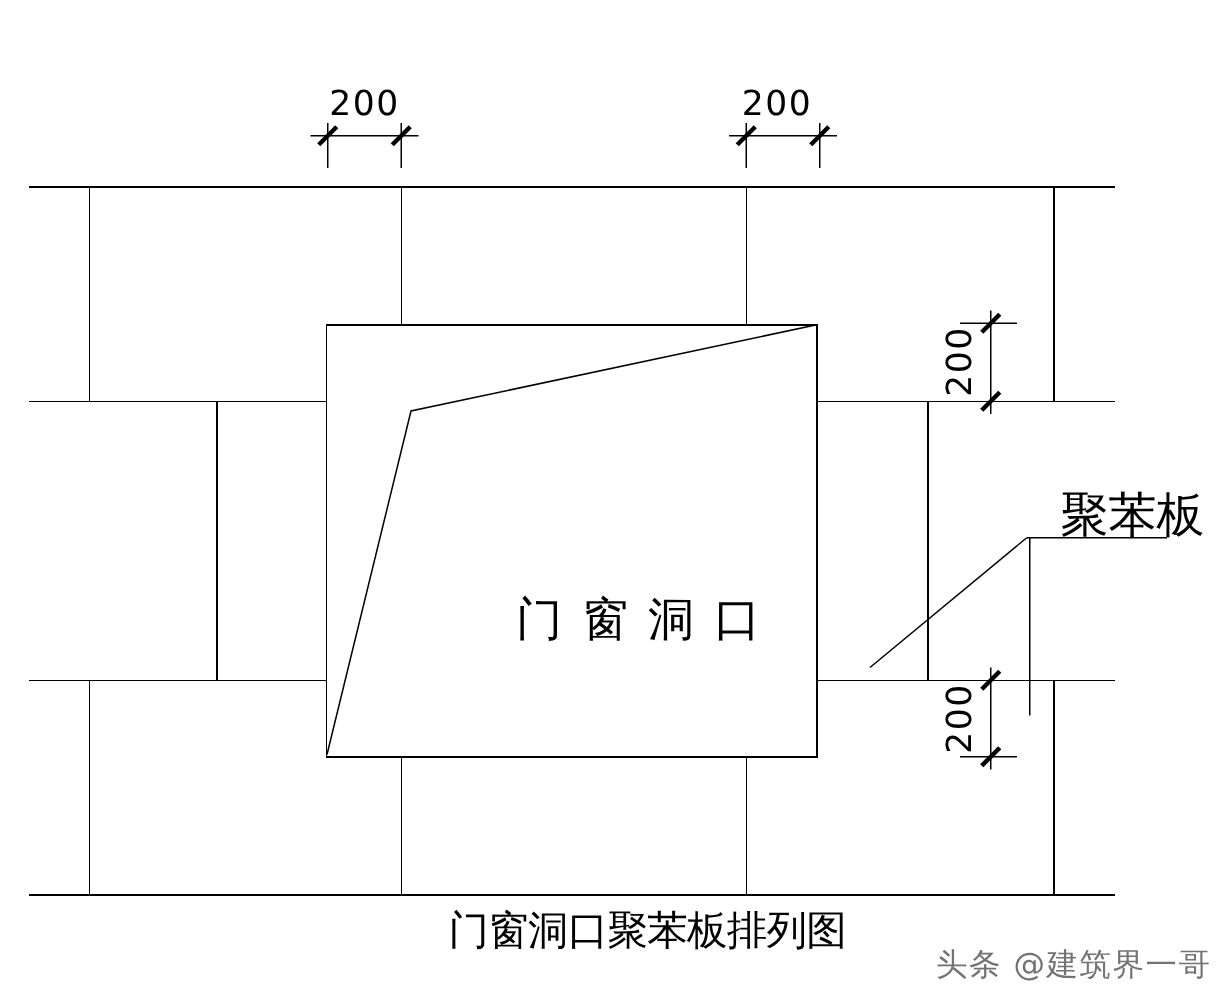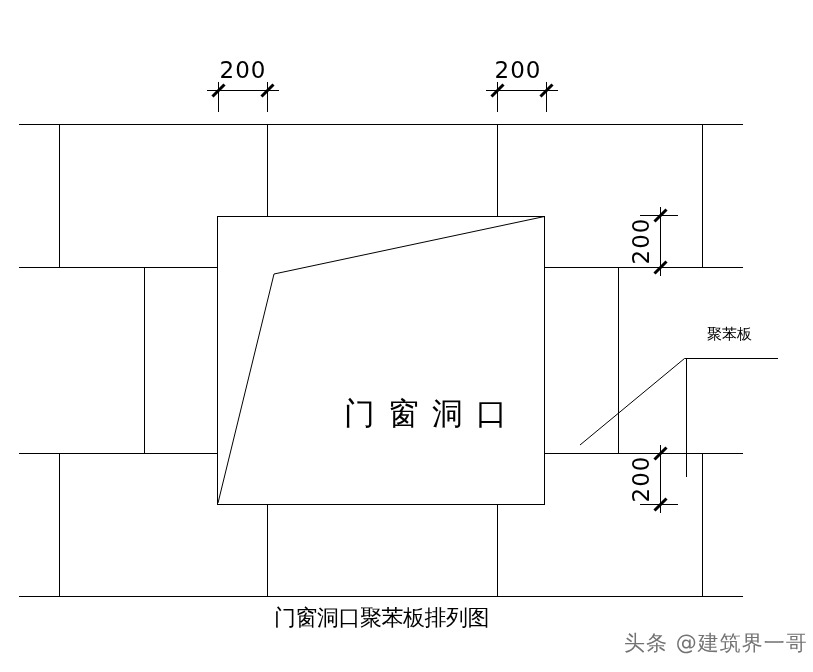--- a/index.html
+++ b/index.html
@@ -33,26 +33,27 @@
   }
   .dim-text.vertical {
     transform: translate(-50%, -50%) rotate(-90deg);
   }
   .opening-text {
     font-size: 31px;
     letter-spacing: 13px;
     text-align: center;
   }
   .board-text {
-    font-size: 15px;
+    font-size: 32px;
     letter-spacing: 0px;
   }
   .title-text {
-    font-size: 22px;
+    font-size: 27px;
     letter-spacing: -0.5px;
+    margin-left: 25px;
   }
   .watermark-text {
     font-size: 21px;
     font-weight: normal;
     letter-spacing: 1px;
     color: #737373;
     text-shadow: 2px 2px 0 #ffffff, -1px -1px 0 #ffffff;
   }
 </style>
 </head>

